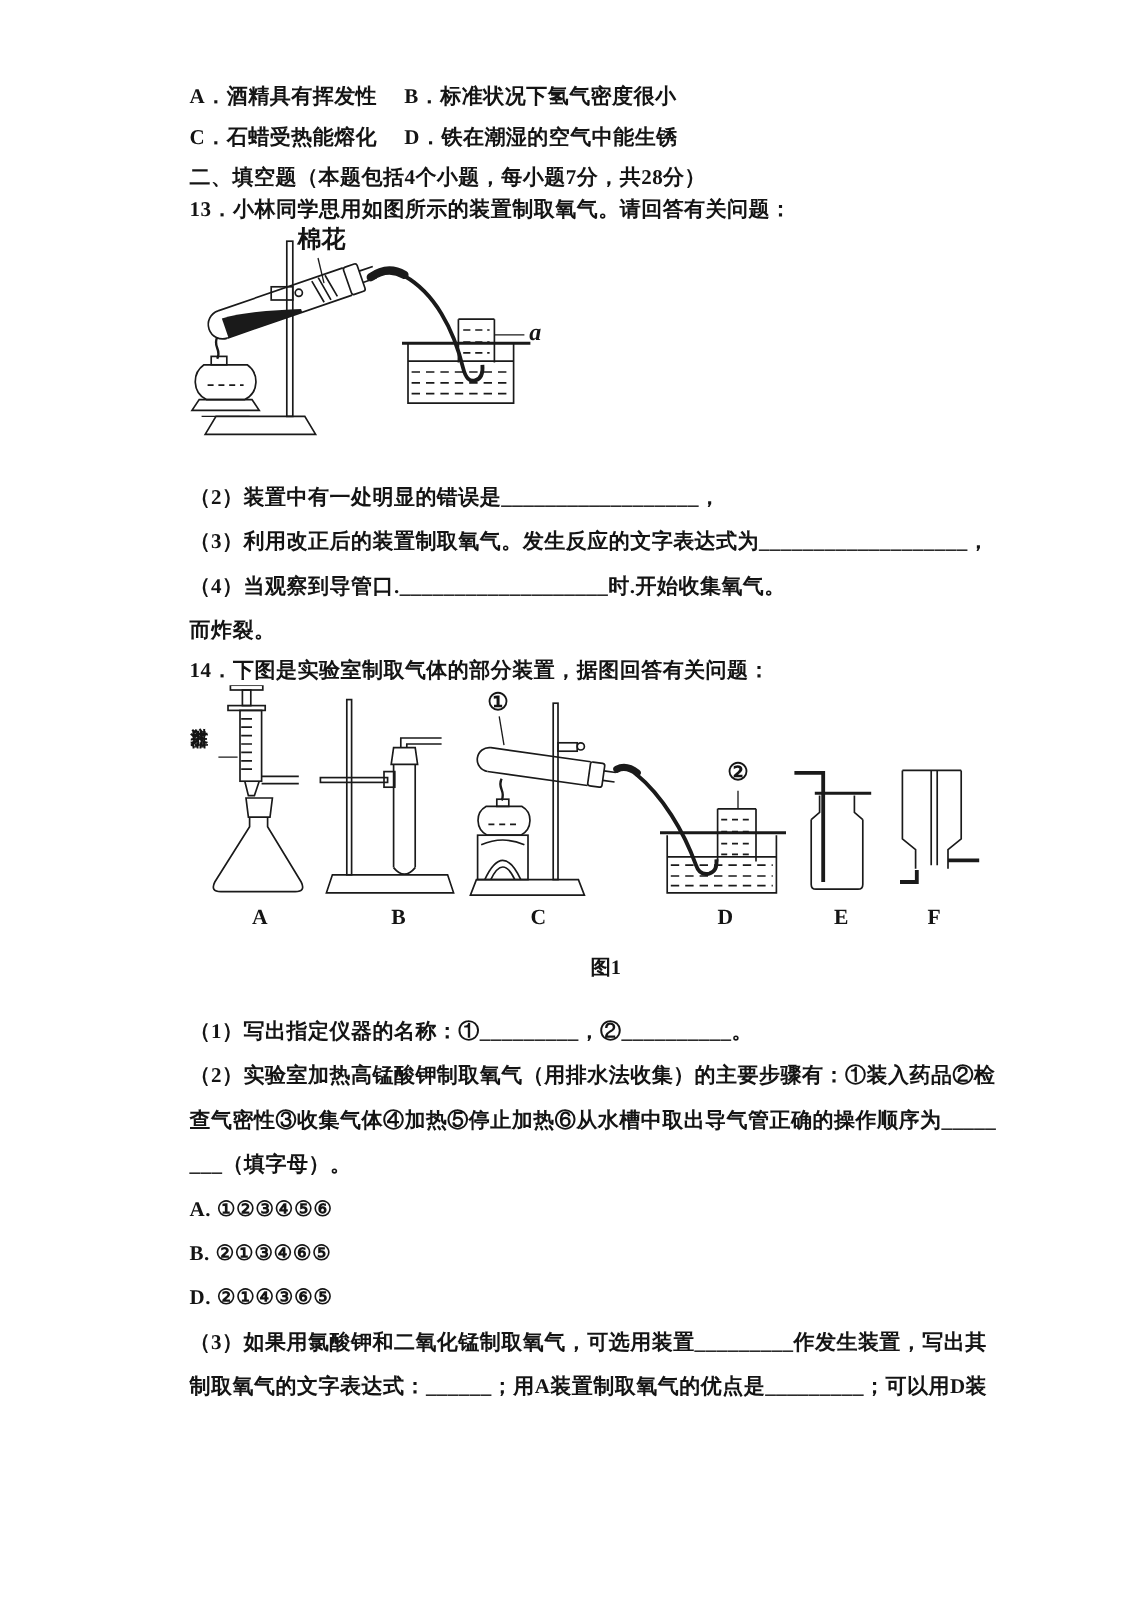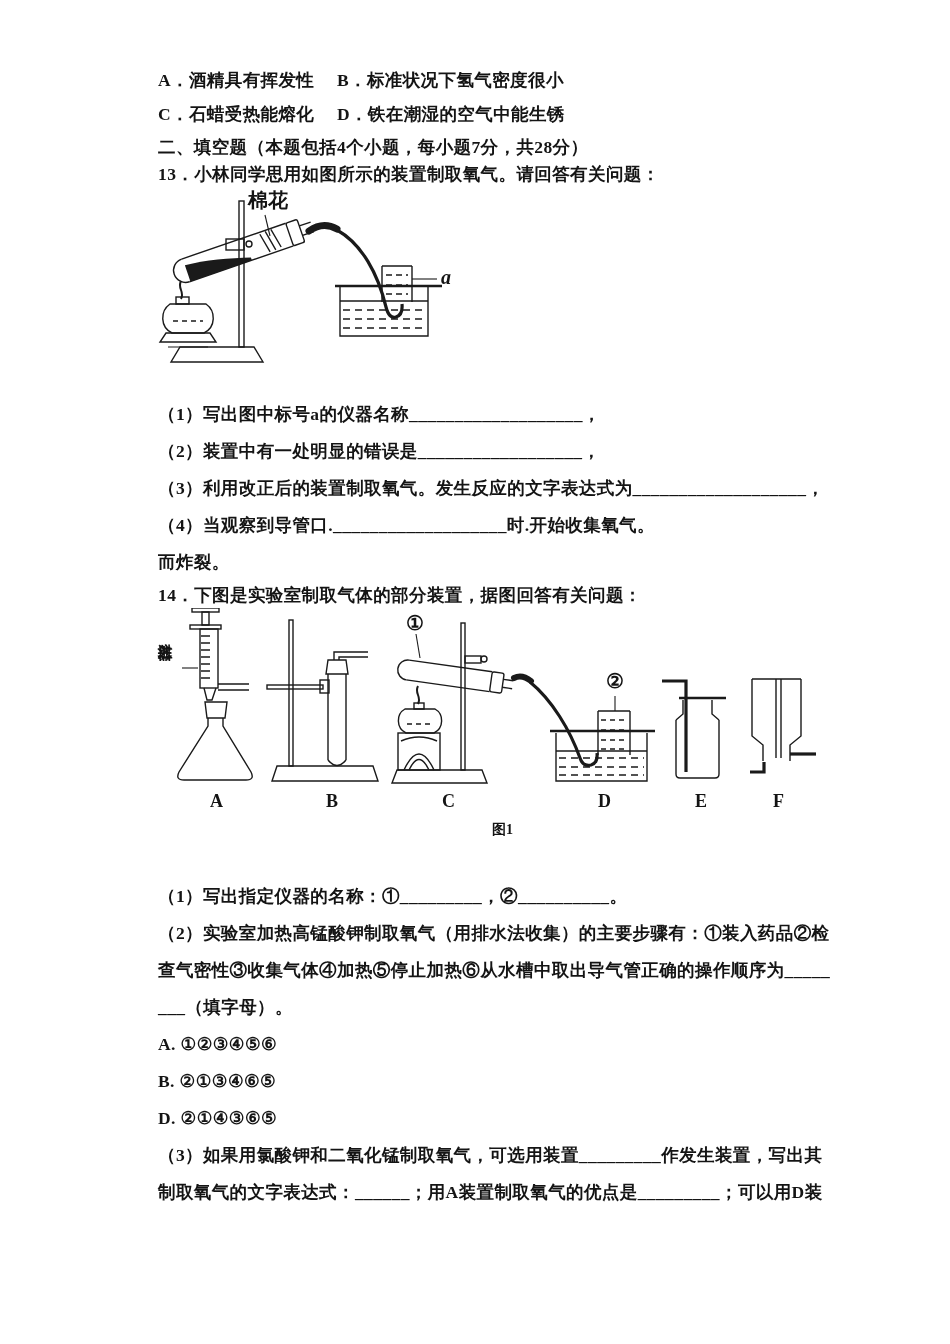--- a/index.html
+++ b/index.html
@@ -9,21 +9,21 @@
   p.ln{margin:0 0 16px;line-height:21px;letter-spacing:.4px;white-space:nowrap;}
   p.mb13{margin-bottom:13px}p.mb12{margin-bottom:12px}p.mb6{margin-bottom:6px}
   p.mb4{margin-bottom:4px}p.mb2{margin-bottom:2px}
   .figure{position:relative;margin-left:-8px;}
   .fig1{width:330px;height:205px;margin-bottom:10px;}
   .fig2{width:690px;height:258px;margin-bottom:20px;}
   svg{position:absolute;left:0;top:0;}
   .figlabel{position:absolute;font-size:20px;line-height:18px;white-space:nowrap;}
   .vlabel{writing-mode:vertical-rl;text-orientation:upright;letter-spacing:2px;font-size:15px;}
   .apparatus-letter{position:absolute;top:183px;font-size:18px;font-family:"Liberation Serif",serif;}
-  .caption{position:absolute;top:213px;left:342px;font-size:14px;}
+  .caption{position:absolute;top:224px;left:342px;font-size:17px;}
   .stroke{stroke:#1a1a1a;fill:none;stroke-width:1.4;}
 </style>
 </head>
 <body>
 
 <div class="page">
   <div class="content">
 
     <p class="ln mb13">A．酒精具有挥发性　 B．标准状况下氢气密度很小</p>
     <p class="ln mb12">C．石蜡受热能熔化　 D．铁在潮湿的空气中能生锈</p>
@@ -68,21 +68,20 @@
           <path d="M20,115 C10,122 10,138 22,144 L54,144 C66,138 66,122 56,115 Z"></path>
           <path d="M23,132 H53" stroke-dasharray="5 4"></path>
           <path d="M16,144 L60,144 L66,153 L10,153 Z"></path>
           <path d="M18,158 H58" stroke-width="1.1"></path>
         </g>
       </svg>
       <span class="figlabel" style="left:98px;top:2px;">棉花</span>
       <span class="figlabel" style="left:291px;top:79px;font-style:italic;">a</span>
     </div>
 
-    <p class="ln">（1）写出图中标号a的仪器名称___________________，</p>
     <p class="ln">（2）装置中有一处明显的错误是__________________，</p>
     <p class="ln">（3）利用改正后的装置制取氧气。发生反应的文字表达式为___________________，</p>
     <p class="ln">（4）当观察到导管口.___________________时.开始收集氧气。</p>
     <p class="ln mb12">而炸裂。</p>
 
     <p class="ln mb2">14．下图是实验室制取气体的部分装置，据图回答有关问题：</p>
 
     <div class="figure fig2">
       <svg width="690" height="182" viewBox="0 0 690 182">
         <g class="stroke">

